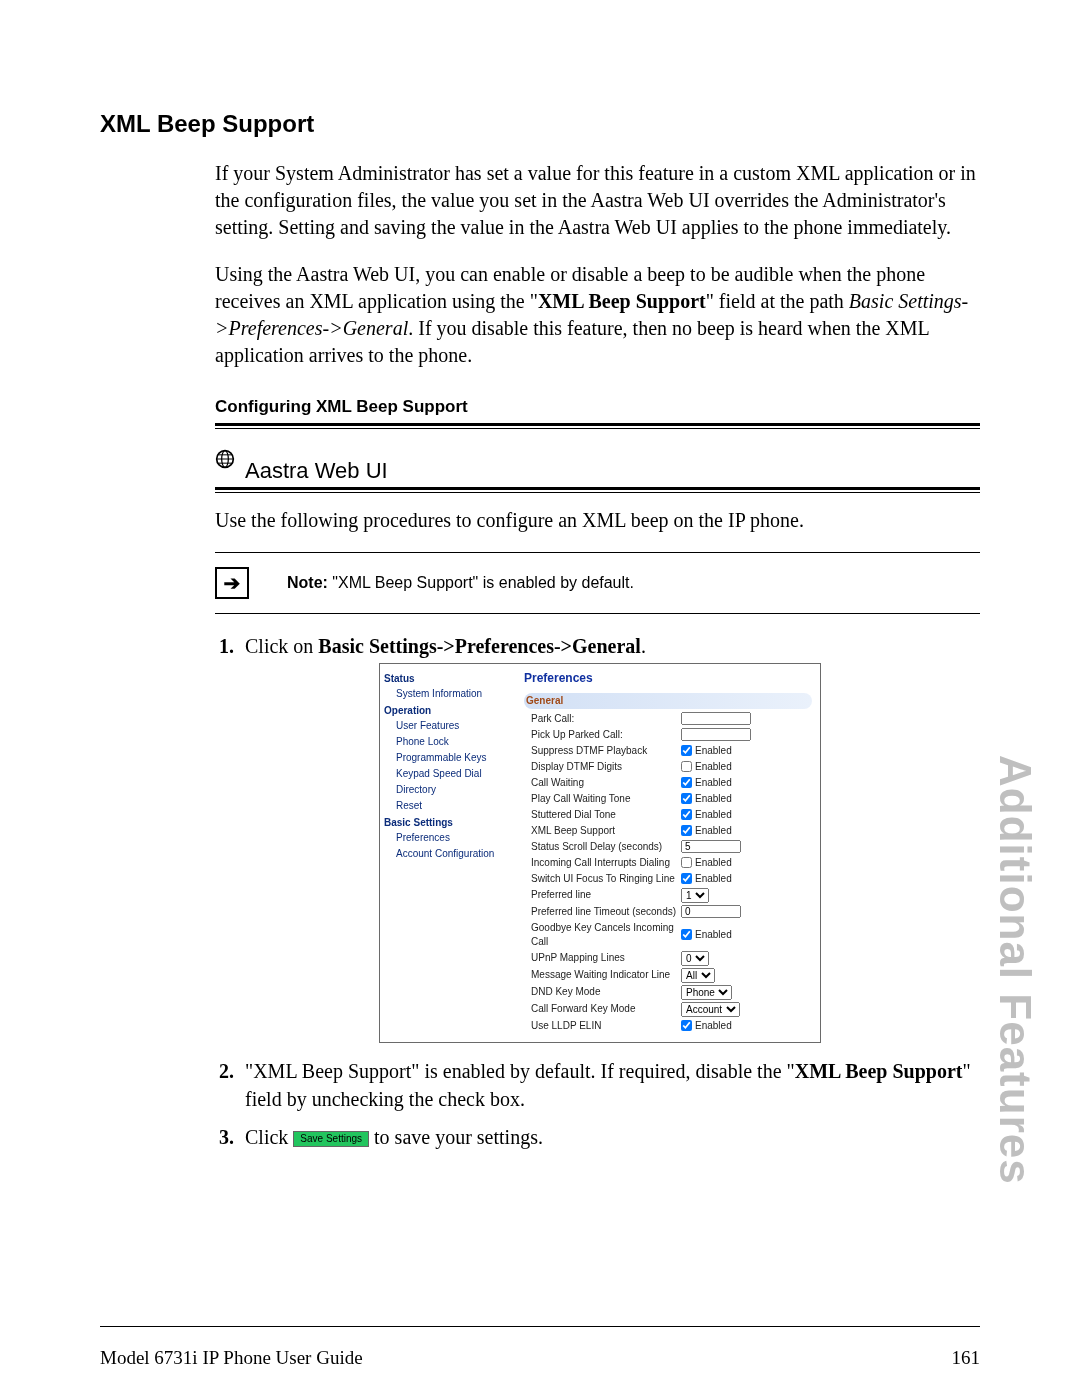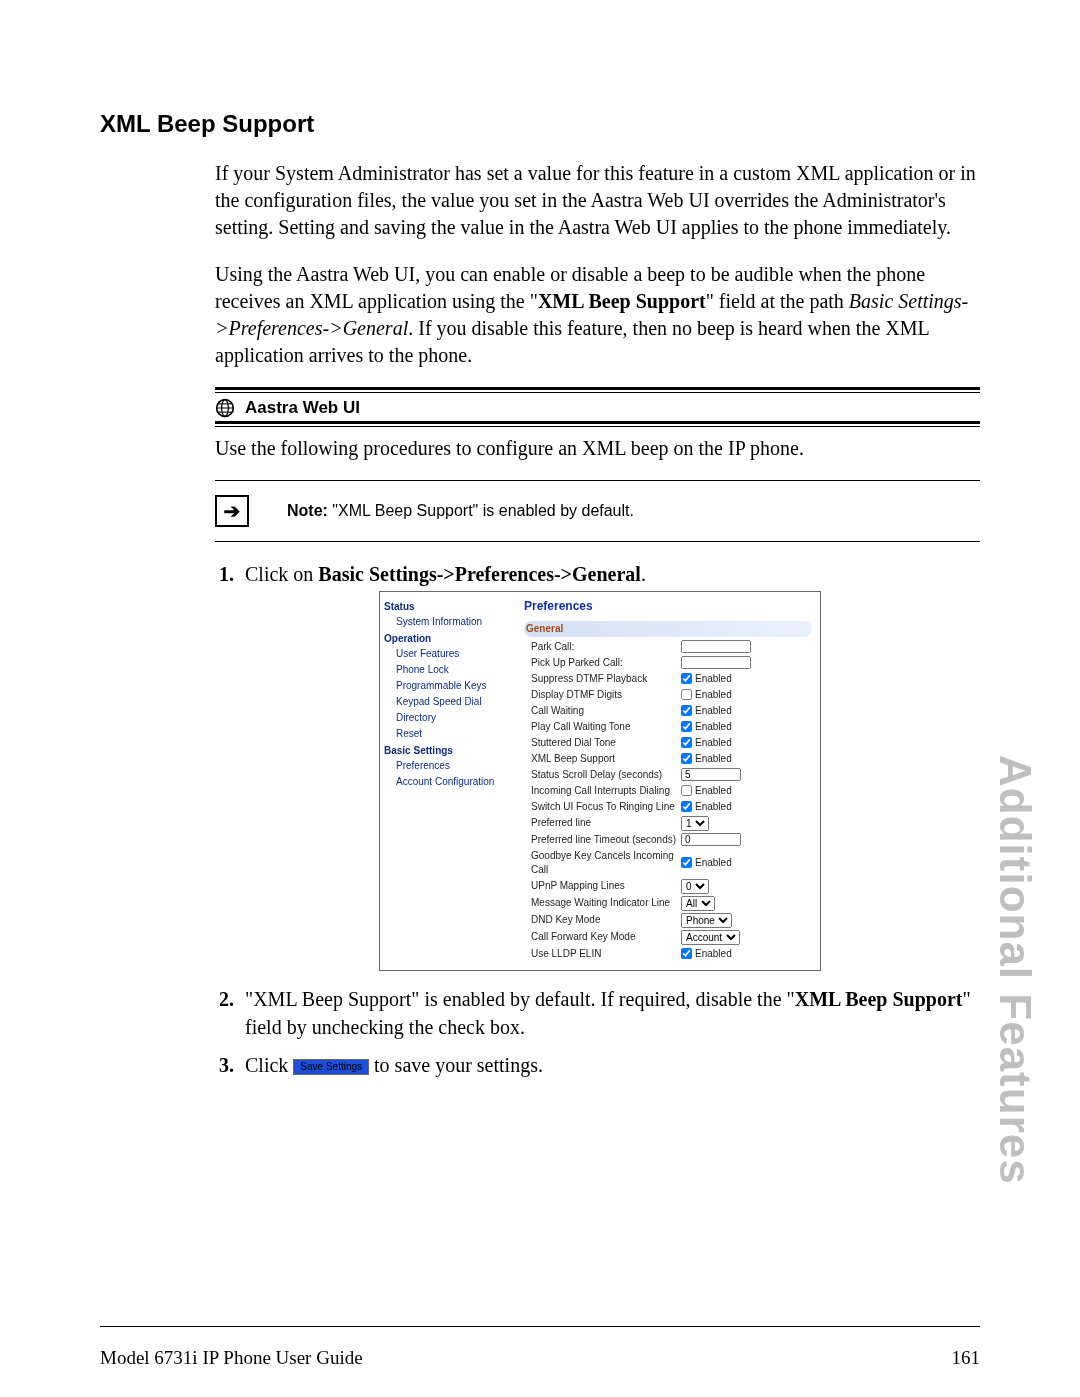--- a/index.html
+++ b/index.html
@@ -58,22 +58,23 @@
     margin-left: 115px;
     padding: 3px 0;
   }
   .proc-header .globe-icon {
     width: 20px;
     height: 20px;
     margin-right: 10px;
   }
   .proc-header .proc-title {
     font-family: Arial, Helvetica, sans-serif;
-    font-weight: bold;
-    font-size: 17px;
+    font-weight: normal;
+    font-size: 22px;
+    margin-top: 24px;
   }
   .sub-rule-pair {
     margin-top: 0;
   }
   .note-block {
     margin-left: 115px;
     border-top: 1px solid #000;
     border-bottom: 1px solid #000;
     padding: 14px 0;
     display: flex;
@@ -113,21 +114,21 @@
   }
   ol.steps > li::marker {
     font-weight: bold;
   }
   .save-btn {
     display: inline-block;
     border: 1px solid #666;
     font-size: 10px;
     font-family: Arial, sans-serif;
     padding: 1px 6px;
-    background: #1d4ed8;
+    background: #22c55e;
     vertical-align: middle;
     line-height: 1.2;
   }
 
   
   .pref-panel {
     width: 440px;
     margin: 3px 0 14px 134px;
     border: 1px solid #6a6a6a;
     background: #fff;
@@ -227,33 +228,34 @@
   <div class="section-tab">Additional Features</div>
 
   <h2 class="title">XML Beep Support</h2>
 
   <p class="body-text">If your System Administrator has set a value for this feature in a custom XML application or in the configuration files, the value you set in the Aastra Web UI overrides the Administrator's setting. Setting and saving the value in the Aastra Web UI applies to the phone immediately.</p>
 
   <p class="body-text">
     <span>Using the Aastra Web UI, you can enable or disable a beep to be audible when the phone receives an XML application using the "</span><b>XML Beep Support</b><span>" field at the path </span><i>Basic Settings-&gt;Preferences-&gt;General</i><span>. If you disable this feature, then no beep is heard when the XML application arrives to the phone.</span>
   </p>
 
+  <h3 class="subhead">Configuring XML Beep Support</h3>
 
   <div class="thick-rule"></div>
   <div class="proc-header">
     <svg class="globe-icon" viewBox="0 0 24 24">
       <circle cx="12" cy="12" r="10" fill="none" stroke="#000" stroke-width="2"></circle>
       <ellipse cx="12" cy="12" rx="4" ry="10" fill="none" stroke="#000" stroke-width="1.5"></ellipse>
       <path d="M2 12h20 M4 7h16 M4 17h16" stroke="#000" stroke-width="1.2" fill="none"></path>
     </svg>
     <span class="proc-title">Aastra Web UI</span>
   </div>
   <div class="thick-rule sub-rule-pair"></div>
 
-  <p class="body-text" style="margin-top:8px">Use the following procedures to configure an XML beep on the IP phone.</p>
+  <p class="body-text" style="margin-top:14px">Use the following procedures to configure an XML beep on the IP phone.</p>
 
   <div class="note-block">
     <div class="arrow-box">
         <span>➔</span>
       </div>
     <div class="note-text">
       <b>Note:</b><span> "XML Beep Support" is enabled by default.</span>
     </div>
   </div>
 

